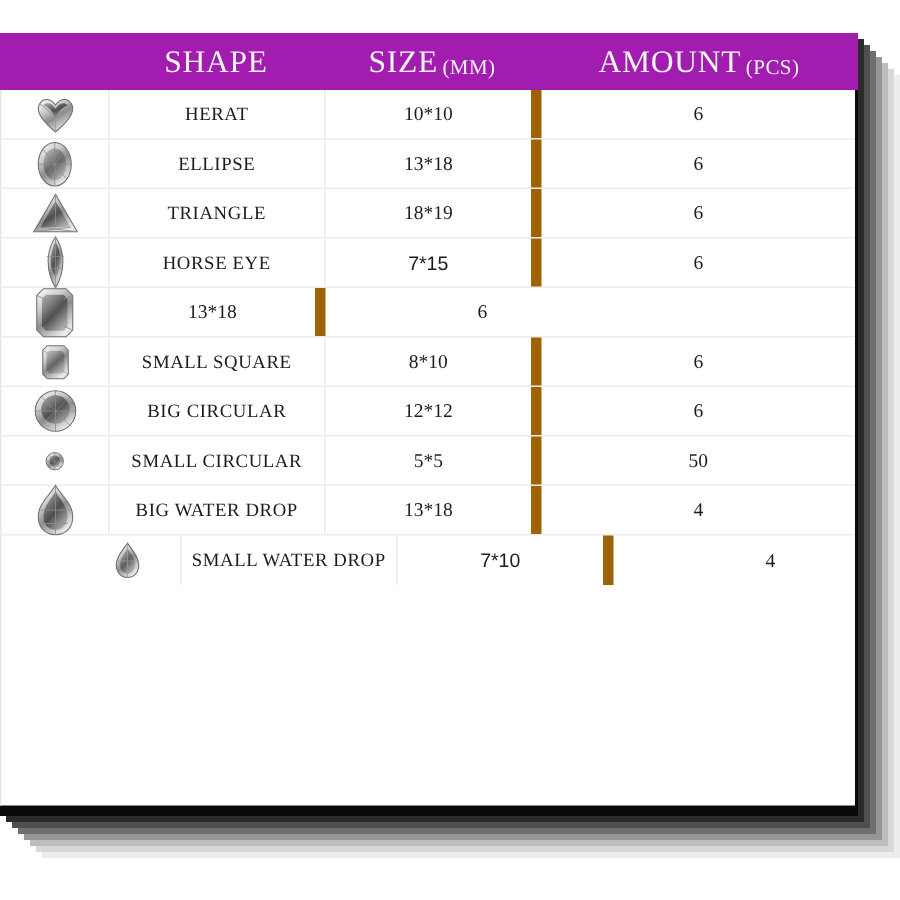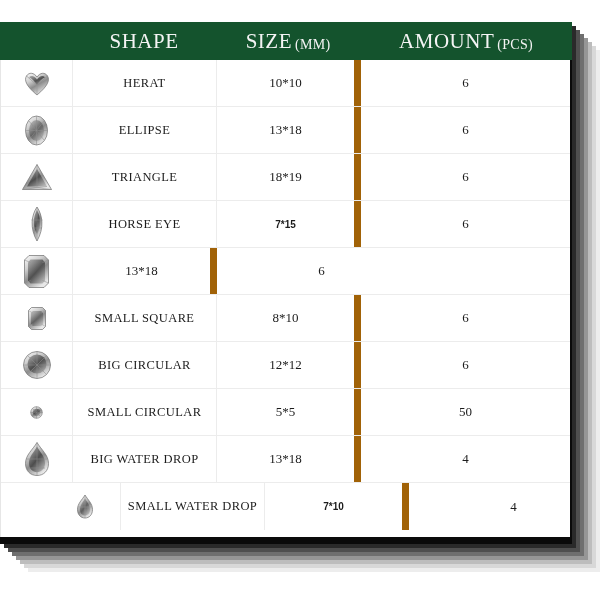--- a/index.html
+++ b/index.html
@@ -41,21 +41,21 @@
     padding: 0 0 8px 0;
   }
 
   
   #table-header {
     position: absolute;
     left: 0px;
     top: 22px;
     width: 572px;
     height: 38px;
-    background: #14532d;
+    background: #a21caf;
     display: flex;
     align-items: center;
     box-sizing: border-box;
   }
   .hcell {
     color: #f4f4f4;
     text-align: center;
     font-family: "Liberation Serif", serif;
     letter-spacing: 0.5px;
     white-space: nowrap;
@@ -82,21 +82,21 @@
     top: 60px;
     width: 570px;
     height: 477px;
     background: #ffffff;
     border-left: 1px solid #e6e6e6;
     box-sizing: border-box;
   }
   .row {
     display: flex;
     align-items: flex-start;
-    height: 47px;
+    height: 33px;
     border-bottom: 1px solid #ececec;
     box-sizing: border-box;
   }
   .row:last-child { border-bottom: none; margin-left: 48px; }
 
   .cell-img {
     width: 72px;
     flex: 0 0 72px;
     display: flex;
     align-items: center;
@@ -127,22 +127,22 @@
     color: #1c1c1c;
     border-right: 7px solid #a16207;
     height: 100%;
     box-sizing: border-box;
     display: flex;
     align-items: center;
     justify-content: center;
   }
   .cell-size.sans {
     font-family: "Liberation Sans", sans-serif;
-    font-weight: bold;
-    font-size: 10px;
+    font-weight: normal;
+    font-size: 13px;
   }
   .cell-amount {
     width: 209px;
     flex: 0 0 209px;
     text-align: center;
     font-size: 13px;
     color: #1c1c1c;
     height: 100%;
     box-sizing: border-box;
     display: flex;

